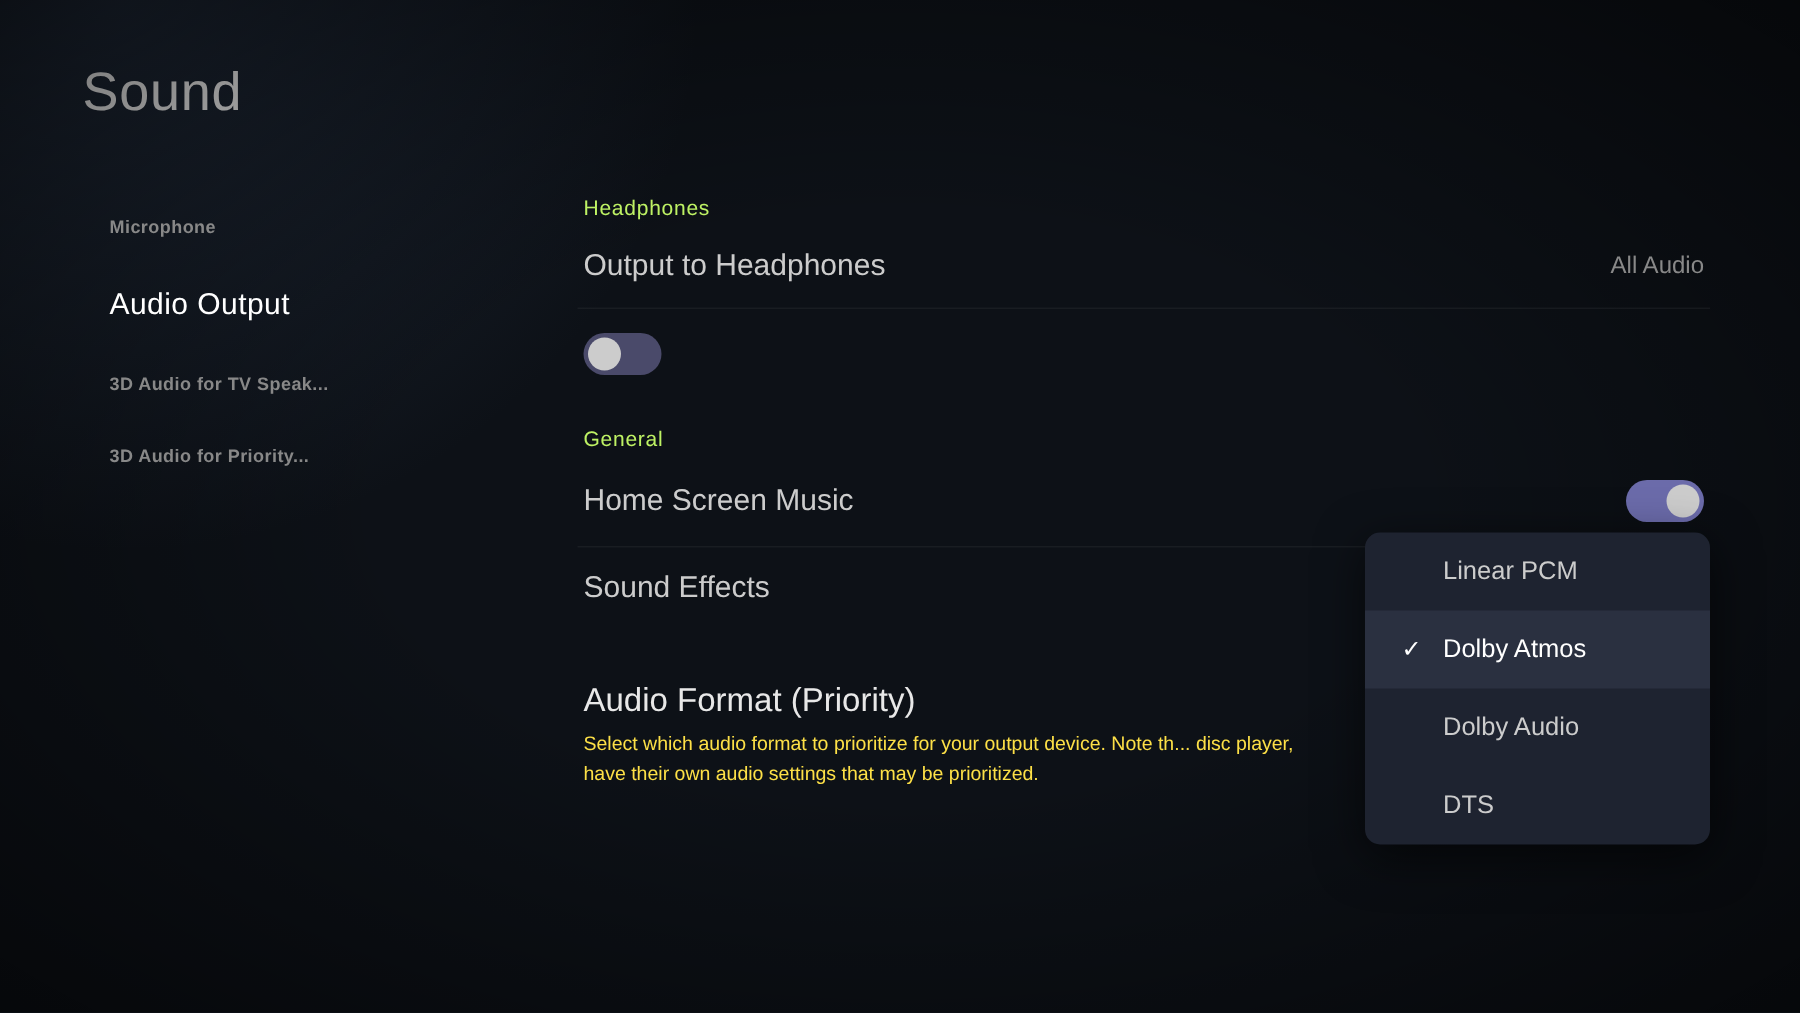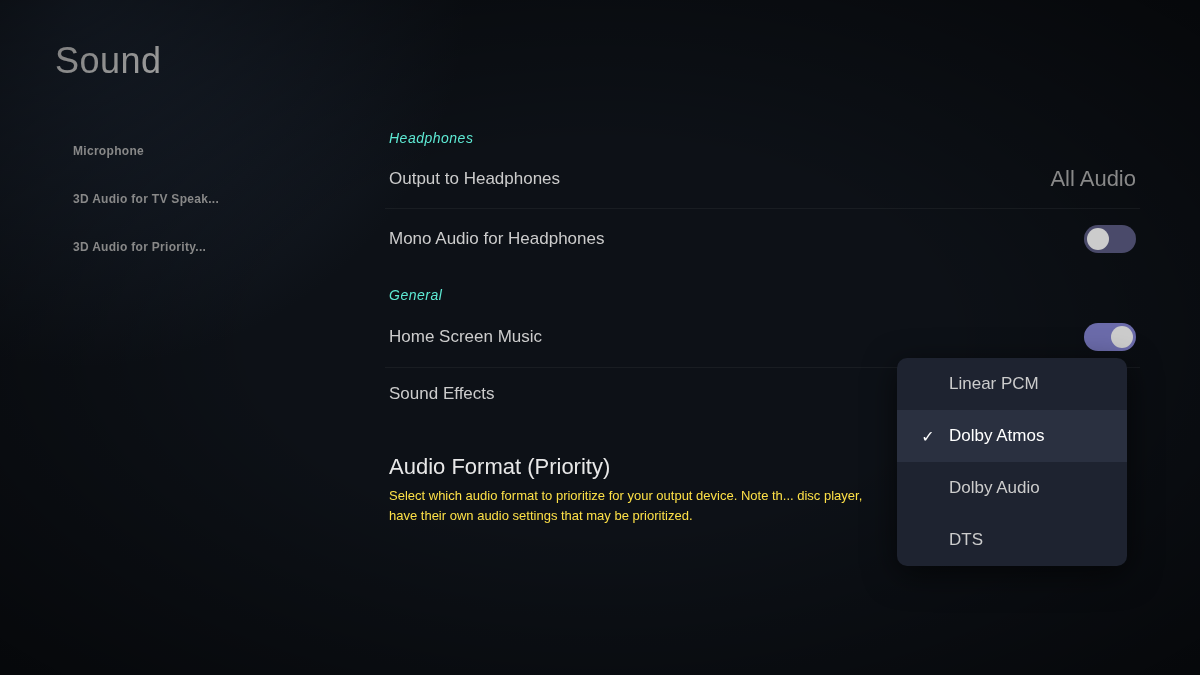--- a/index.html
+++ b/index.html
@@ -86,48 +86,47 @@
     .main-content {
       flex: 1;
       margin-top: 90px;
       padding-left: 10px;
       padding-right: 60px;
       overflow: visible;
     }
 
     .section-label {
       font-size: 14px;
-      color: #5eead4;
+      color: #bef264;
       letter-spacing: 0.5px;
       margin-bottom: 4px;
       padding: 0 4px;
-      font-style: italic;
     }
 
     .setting-row {
       display: flex;
       align-items: center;
       justify-content: space-between;
       padding: 16px 4px;
       border-bottom: 1px solid rgba(255,255,255,0.05);
       position: relative;
     }
 
     .setting-row:last-child {
       border-bottom: none;
     }
 
     .setting-label {
-      font-size: 17px;
+      font-size: 20px;
       font-weight: 300;
       color: #ccc;
     }
 
     .setting-value {
-      font-size: 22px;
+      font-size: 16px;
       color: #888;
     }
 
     
     .toggle {
       width: 52px;
       height: 28px;
       background: #4a4a6a;
       border-radius: 14px;
       position: relative;
@@ -169,21 +168,21 @@
     .audio-format-desc {
       font-size: 13px;
       color: #fde047;
       line-height: 1.5;
       max-width: 480px;
     }
 
     
     .dropdown-menu {
       position: absolute;
-      right: 13px;
+      right: 0;
       top: -10px;
       background: #1e2330;
       border-radius: 10px;
       min-width: 230px;
       box-shadow: 0 8px 32px rgba(0,0,0,0.6);
       overflow: hidden;
       z-index: 10;
     }
 
     .dropdown-item {
@@ -222,40 +221,42 @@
 <body>
 
 <div class="page-title">Sound</div>
 
 <div class="container">
 
   <nav class="sidebar">
     <div class="sidebar-item">
       <span>Microphone</span>
     </div>
+    <div class="sidebar-item active">
+      <span>Audio Output</span>
+    </div>
     <div class="sidebar-item">
       <span>3D Audio for TV Speak...</span>
     </div>
     <div class="sidebar-item">
       <span>3D Audio for Priority...</span>
     </div>
   </nav>
 
   <main class="main-content">
 
     <div class="section-group">
       <div class="section-label">Headphones</div>
 
       <div class="setting-row">
         <span class="setting-label">Output to Headphones</span>
         <span class="setting-value">All Audio</span>
       </div>
 
       <div class="setting-row">
-        <span class="setting-label">Mono Audio for Headphones</span>
         <div class="toggle off">
           <div class="toggle-knob"></div>
         </div>
       </div>
     </div>
 
     <div class="section-group" style="margin-top: 18px;">
       <div class="section-label">General</div>
 
       <div class="setting-row">

